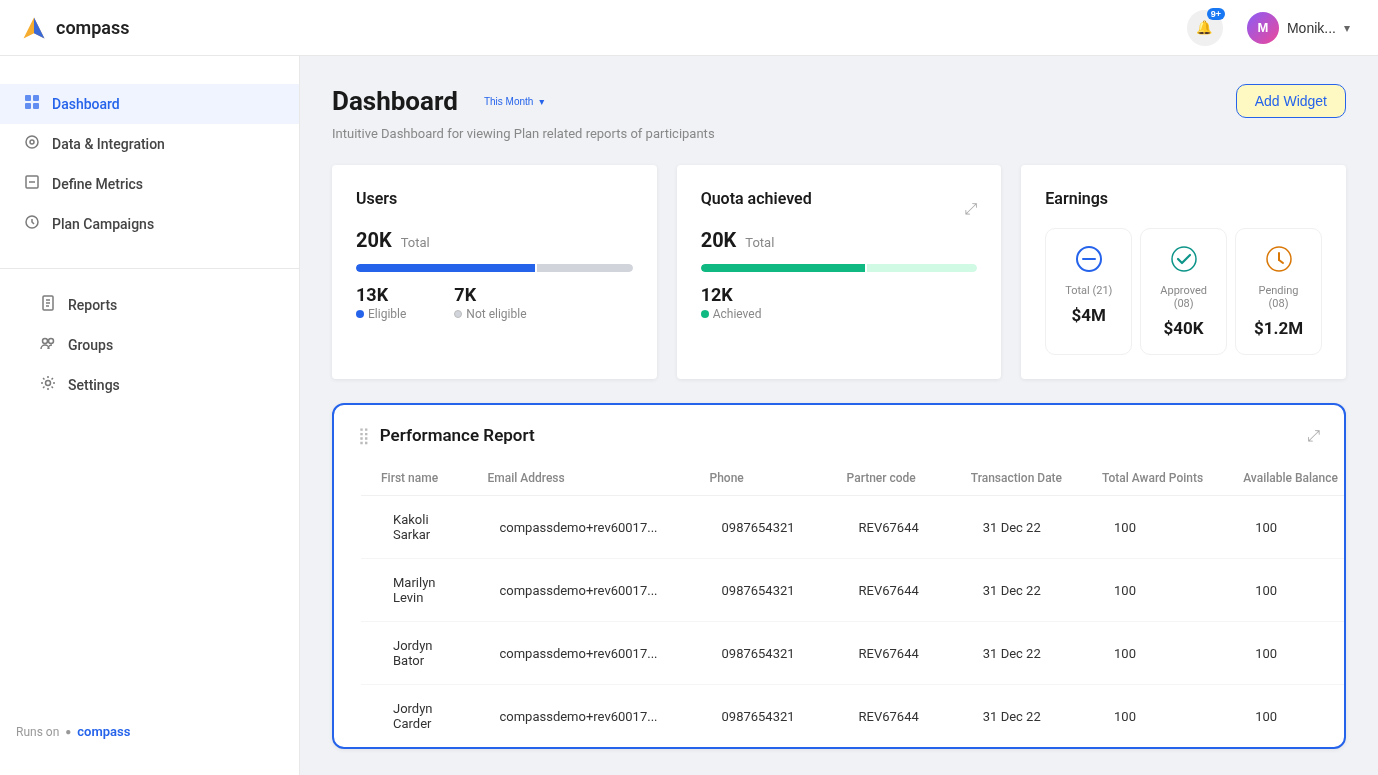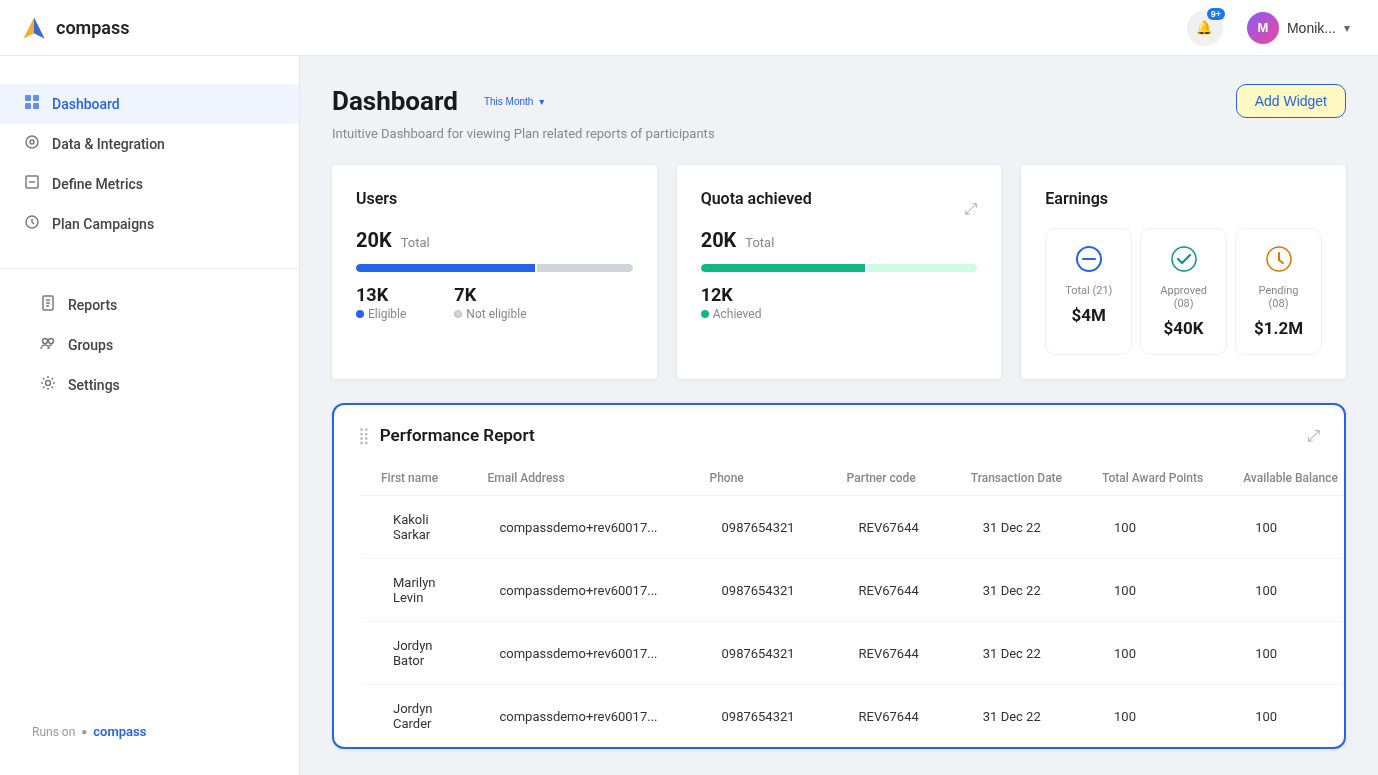--- a/index.html
+++ b/index.html
@@ -44,21 +44,21 @@
     }
     .sidebar-section { padding: 8px 0 16px; }
     .sidebar-section + .sidebar-section { border-top: 1px solid #e8e8e8; margin-top: 8px; padding-top: 16px; padding-left: 16px; }
     .sidebar-item {
       display: flex; align-items: center; gap: 12px;
       padding: 10px 24px; cursor: pointer; color: #444; font-size: 14px; font-weight: 500;
       border-radius: 0; transition: background 0.15s;
     }
     .sidebar-item.active { background: #f0f4ff; color: #2563eb; }
     .sidebar-item .item-icon { font-size: 16px; opacity: 0.7; }
-    .sidebar-footer { margin-top: auto; padding: 16px 32px; }
+    .sidebar-footer { margin-top: auto; padding: 16px 16px; }
     .runs-on { display: flex; align-items: center; gap: 6px; font-size: 12px; color: #999; }
 
     
     .main { flex: 1; overflow-y: auto; padding: 28px 32px; }
 
     
     .page-header { display: flex; align-items: center; justify-content: space-between; margin-bottom: 8px; }
     .page-title-row { display: flex; align-items: center; gap: 16px; }
     .page-title { font-size: 26px; font-weight: 700; color: #1a1a1a; }
     .month-selector {

